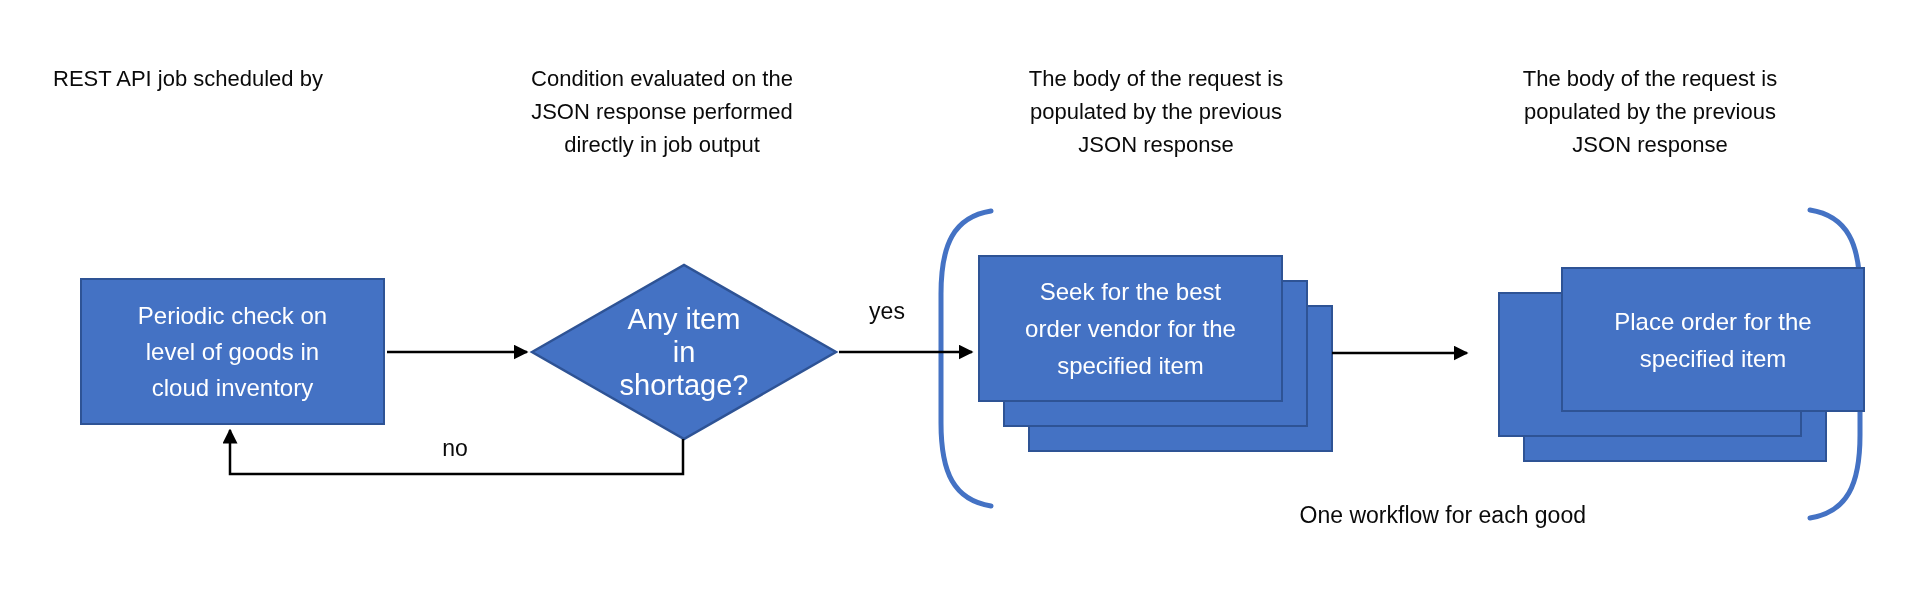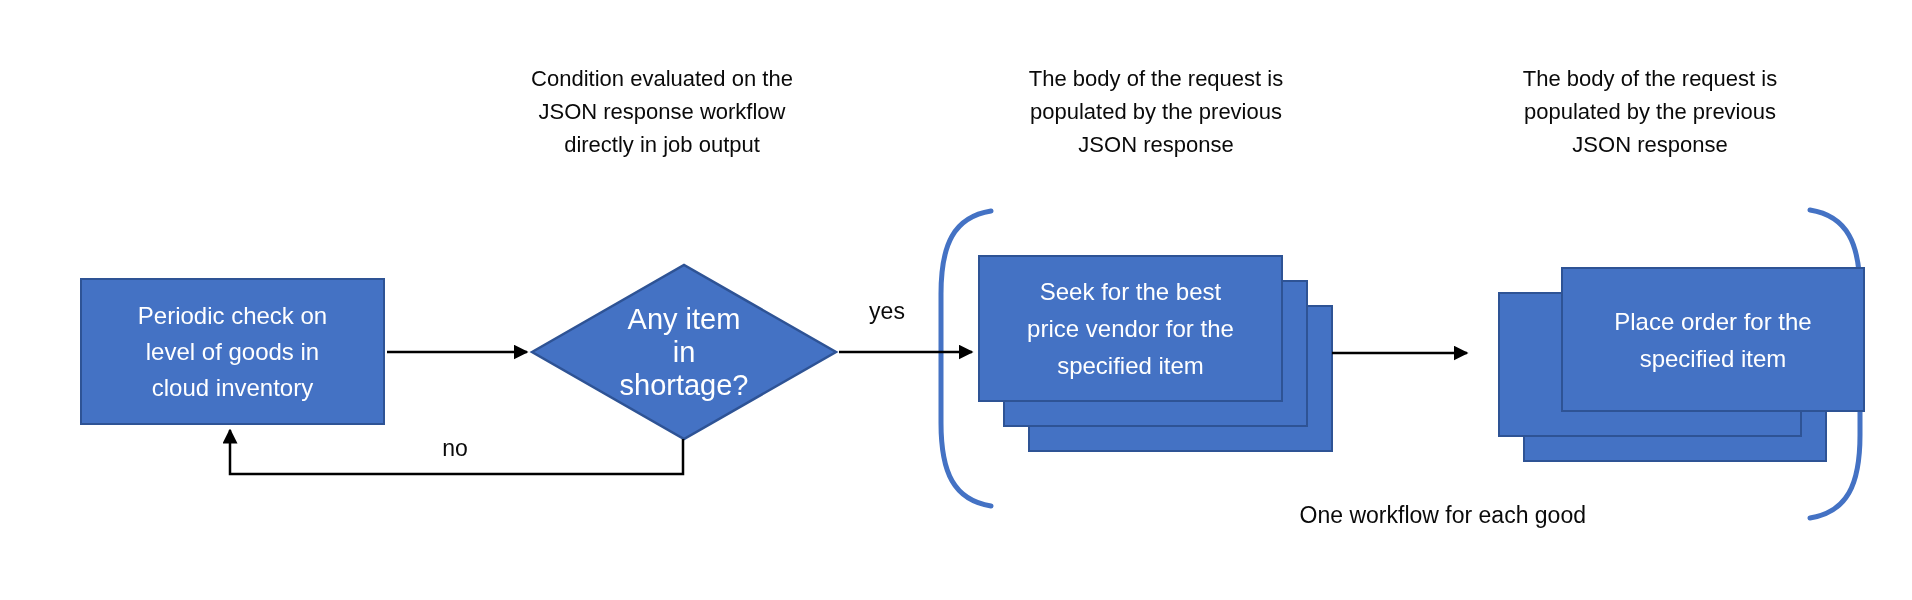--- a/index.html
+++ b/index.html
@@ -53,24 +53,25 @@
 
 <div class="canvas">
 
   <svg class="layer" viewBox="0 0 1912 600">
     <polygon class="diamond-shape" points="532,352 684,265 836,352 684,439"></polygon>
     <path class="bracket" d="M 991 211 C 954 217 941 244 941 294 L 941 423 C 941 473 954 500 991 506"></path>
     <path class="bracket" d="M 1810 210 C 1847 216 1860 243 1860 293 L 1860 435 C 1860 485 1847 512 1810 518"></path>
   </svg>
 
   <div class="note" style="left:18px;top:62px">
+    <div>REST API job scheduled by</div>
   </div>
   <div class="note" style="left:492px;top:62px">
     <div>Condition evaluated on the</div>
-    <div>JSON response workflow</div>
+    <div>JSON response performed</div>
     <div>directly in job output</div>
   </div>
   <div class="note" style="left:986px;top:62px">
     <div>The body of the request is</div>
     <div>populated by the previous</div>
     <div>JSON response</div>
   </div>
   <div class="note" style="left:1480px;top:62px">
     <div>The body of the request is</div>
     <div>populated by the previous</div>
@@ -87,21 +88,21 @@
     <div>Any item</div>
     <div>in</div>
     <div>shortage?</div>
   </div>
 
   <div>
     <div class="node-shadow" style="left:1028px;top:305px;width:305px;height:147px"></div>
     <div class="node-shadow" style="left:1003px;top:280px;width:305px;height:147px"></div>
     <div class="node" style="left:978px;top:255px;width:305px;height:147px">
       <div>Seek for the best</div>
-      <div>price vendor for the</div>
+      <div>order vendor for the</div>
       <div>specified item</div>
     </div>
   </div>
 
   <div>
     <div class="node-shadow" style="left:1523px;top:317px;width:304px;height:145px"></div>
     <div class="node-shadow" style="left:1498px;top:292px;width:304px;height:145px"></div>
     <div class="node" style="left:1561px;top:267px;width:304px;height:145px">
       <div>Place order for the</div>
       <div>specified item</div>

